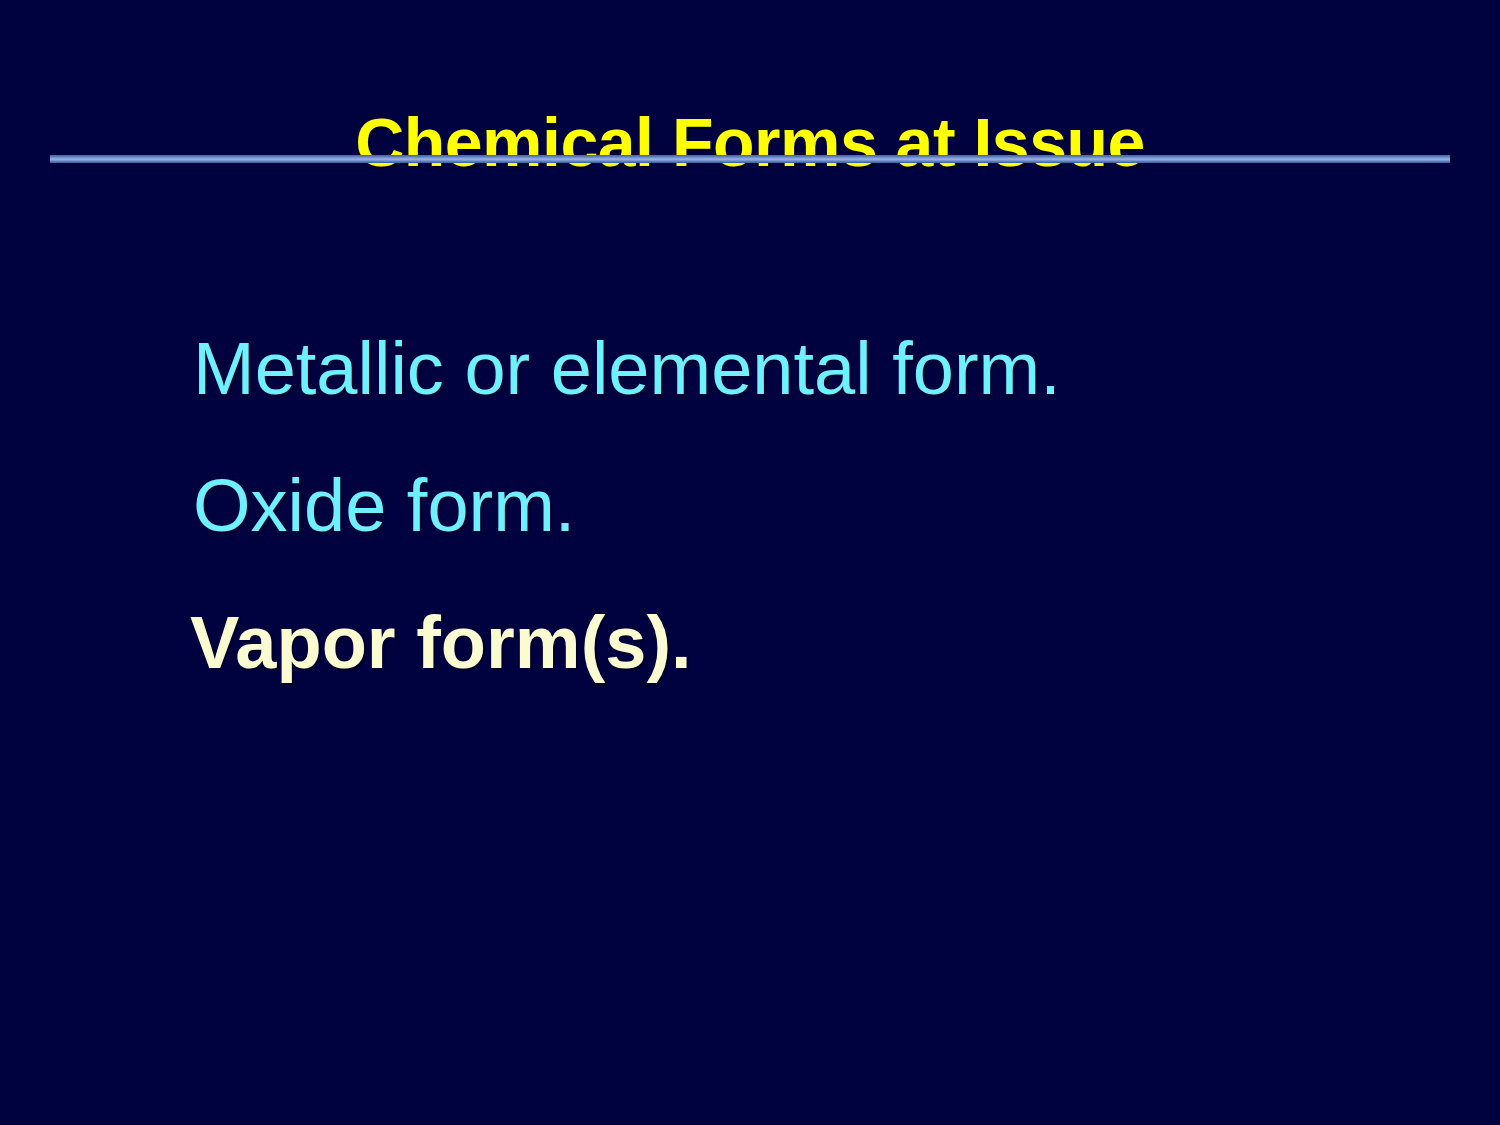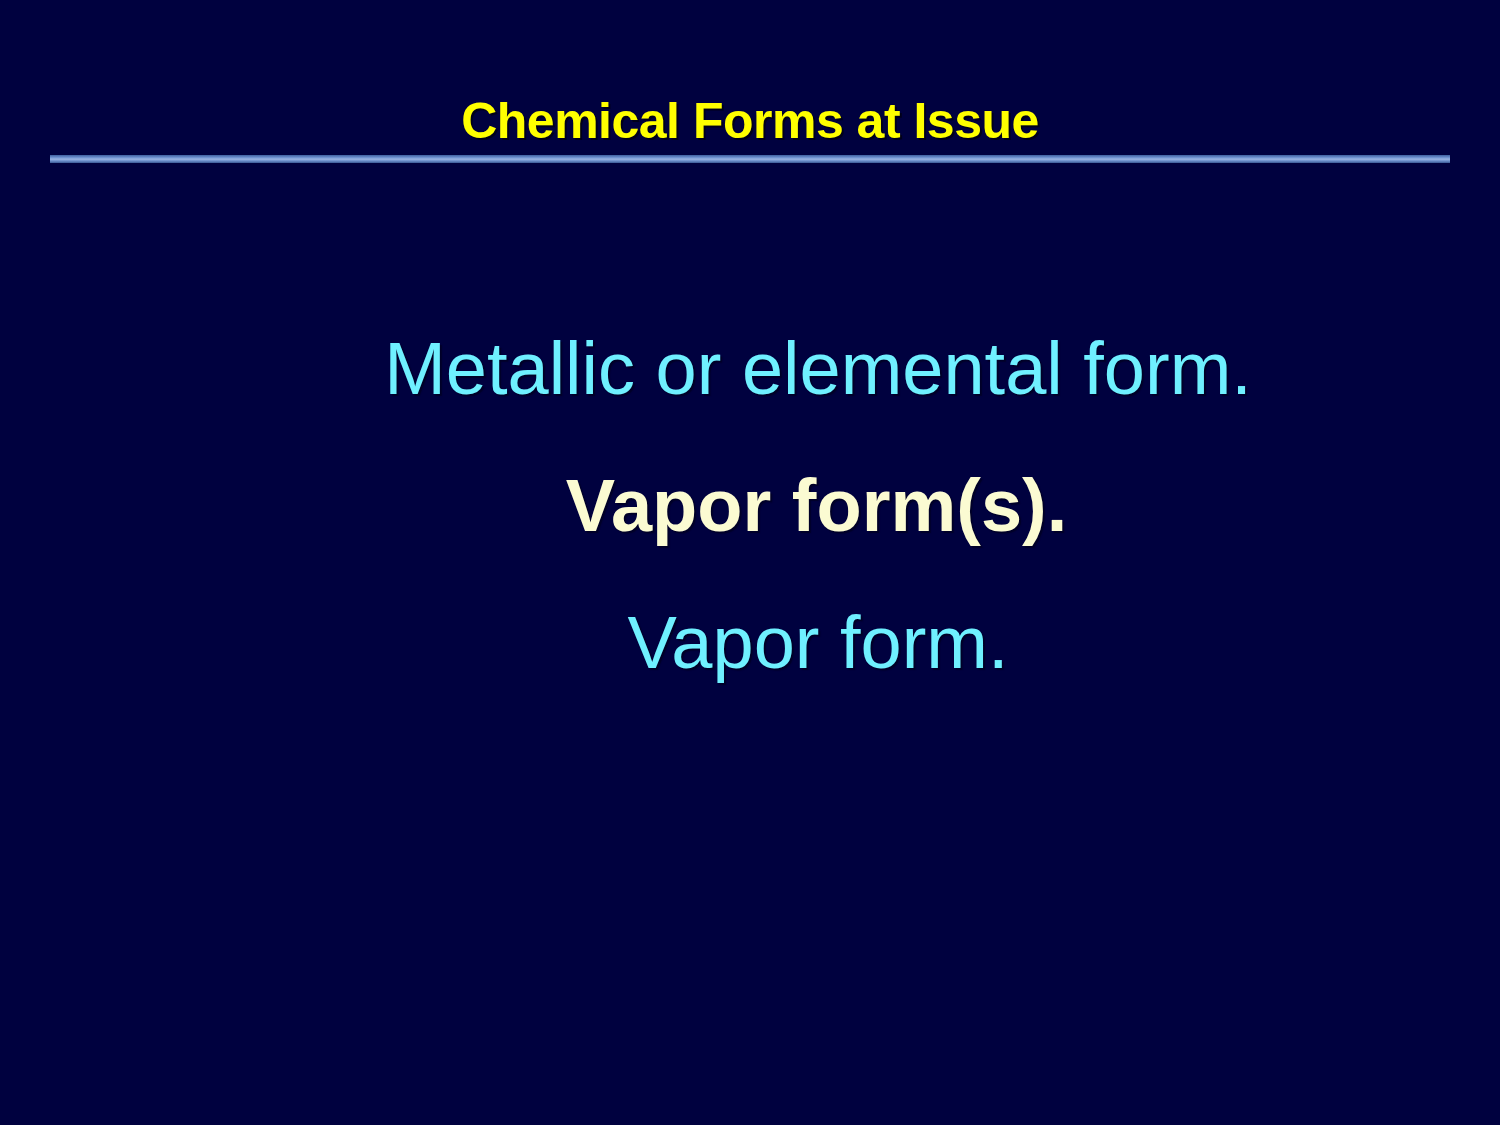--- a/index.html
+++ b/index.html
@@ -19,21 +19,21 @@
     -webkit-font-smoothing: antialiased;
   }
 
   
   .slide-title {
     position: absolute;
     left: 0;
     top: 62px;
     width: 1500px;
     text-align: center;
-    font-size: 50px;
+    font-size: 68px;
     font-weight: bold;
     line-height: 1.0;
     letter-spacing: -0.5px;
     color: #ffff00;
     text-shadow: 2px 2px 0 rgba(0,0,20,0.85);
     white-space: nowrap;
   }
 
   
   .title-rule {
@@ -58,37 +58,36 @@
     width: 1250px;
   }
 
   .body-line {
     font-size: 74px;
     line-height: 137px;
     color: #6ff0ff;
     font-weight: normal;
     white-space: nowrap;
     text-shadow: 2px 2px 1px rgba(0,0,25,0.6);
-    text-align: center;
   }
 
   .body-line.emphasis {
     color: #fbfbd2;
     font-weight: bold;
     margin-left: -3px;
   }
 </style>
 </head>
 <body>
 
 <div class="slide">
 
   <h1 class="slide-title">Chemical Forms at Issue</h1>
 
   <div class="title-rule"></div>
 
   <div class="body-block">
     <div class="body-line">Metallic or elemental form.</div>
+    <div class="body-line">Oxide form.</div>
     <div class="body-line emphasis">Vapor form(s).</div>
-    <div class="body-line">Vapor form.</div>
   </div>
 
 </div>
 
 </body></html>

